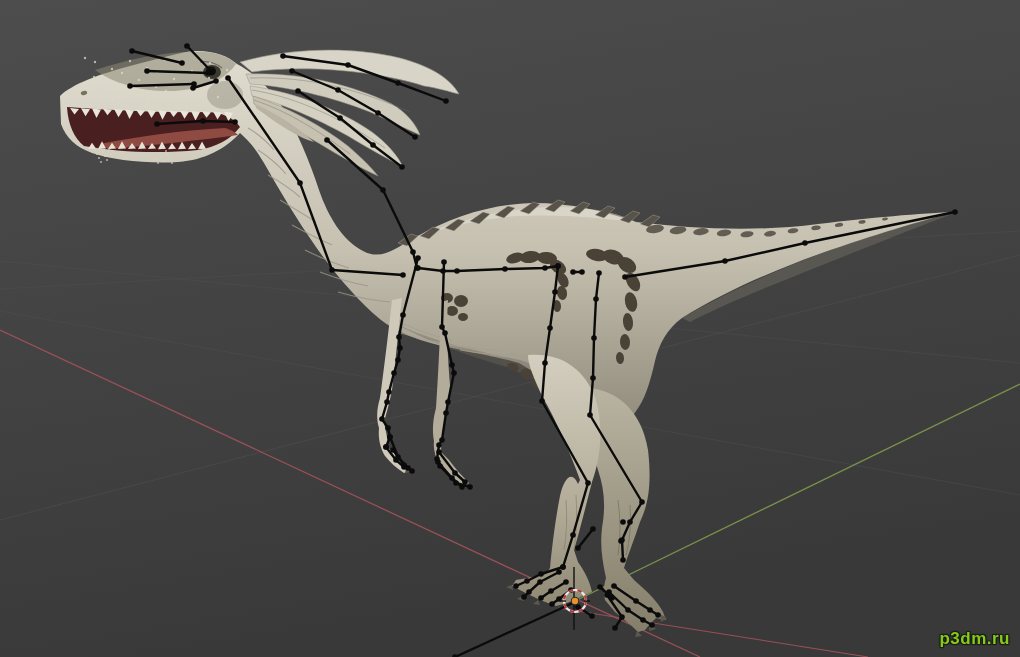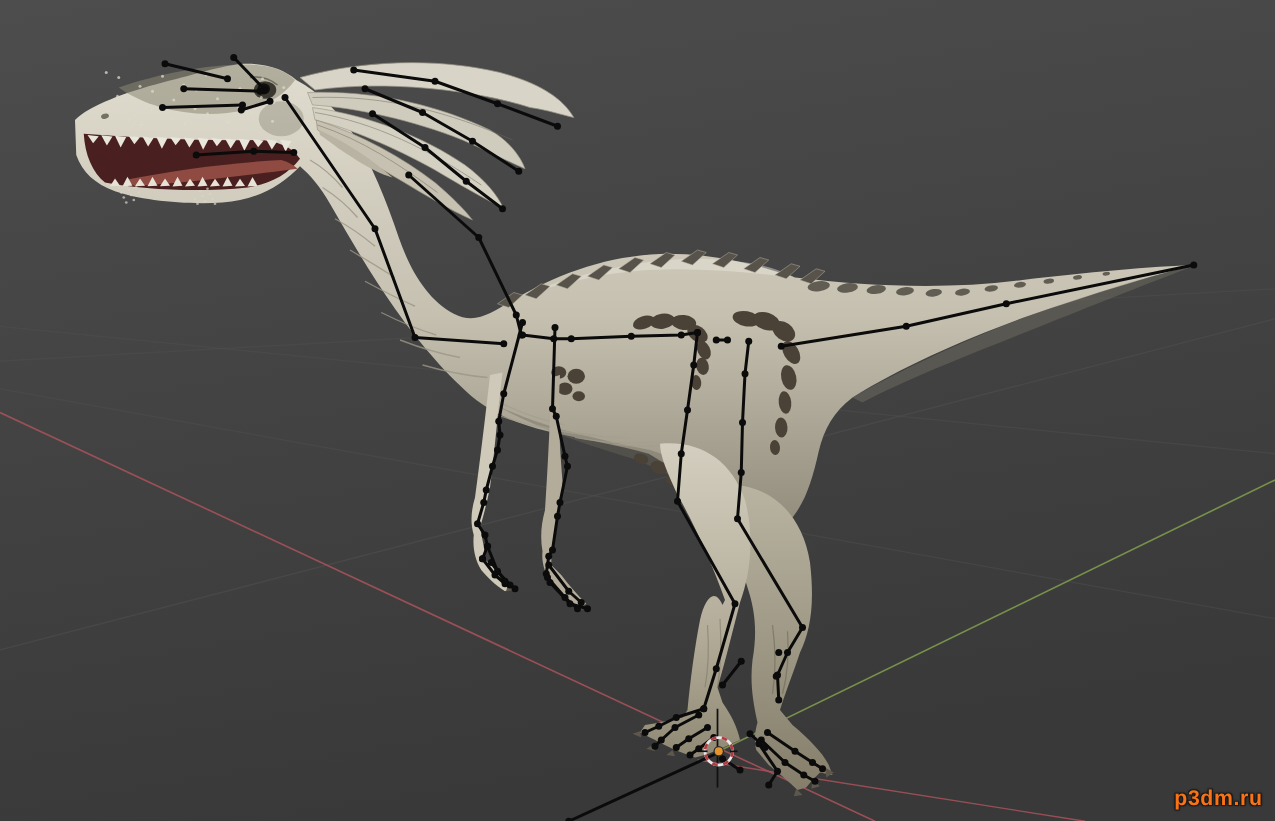--- a/index.html
+++ b/index.html
@@ -1,21 +1,21 @@
 <!DOCTYPE html>
 <html><head>
 <meta charset="utf-8">
 <style>
   html,body{margin:0;padding:0;background:#222;}
   #stage{position:relative;width:1020px;height:657px;overflow:hidden;
          font-family:"Liberation Sans",sans-serif;}
   #stage svg{position:absolute;left:0;top:0;}
   #watermark{position:absolute;right:10px;bottom:8px;
     font-family:"Liberation Sans",sans-serif;font-weight:bold;font-size:17px;
-    color:#f97316;letter-spacing:0.5px;
+    color:#84cc16;letter-spacing:0.5px;
     text-shadow:1px 1px 1px #1a1a1a,-1px -1px 1px #1a1a1a,1px -1px 1px #1a1a1a,-1px 1px 1px #1a1a1a;}
 </style>
 </head>
 <body>
 
 <div id="stage">
 <svg width="1020" height="657" viewBox="0 0 1020 657">
   <defs>
     <linearGradient id="bgGrad" x1="0" y1="0" x2="0.25" y2="1">
       <stop offset="0" stop-color="#4d4d4d"></stop>

